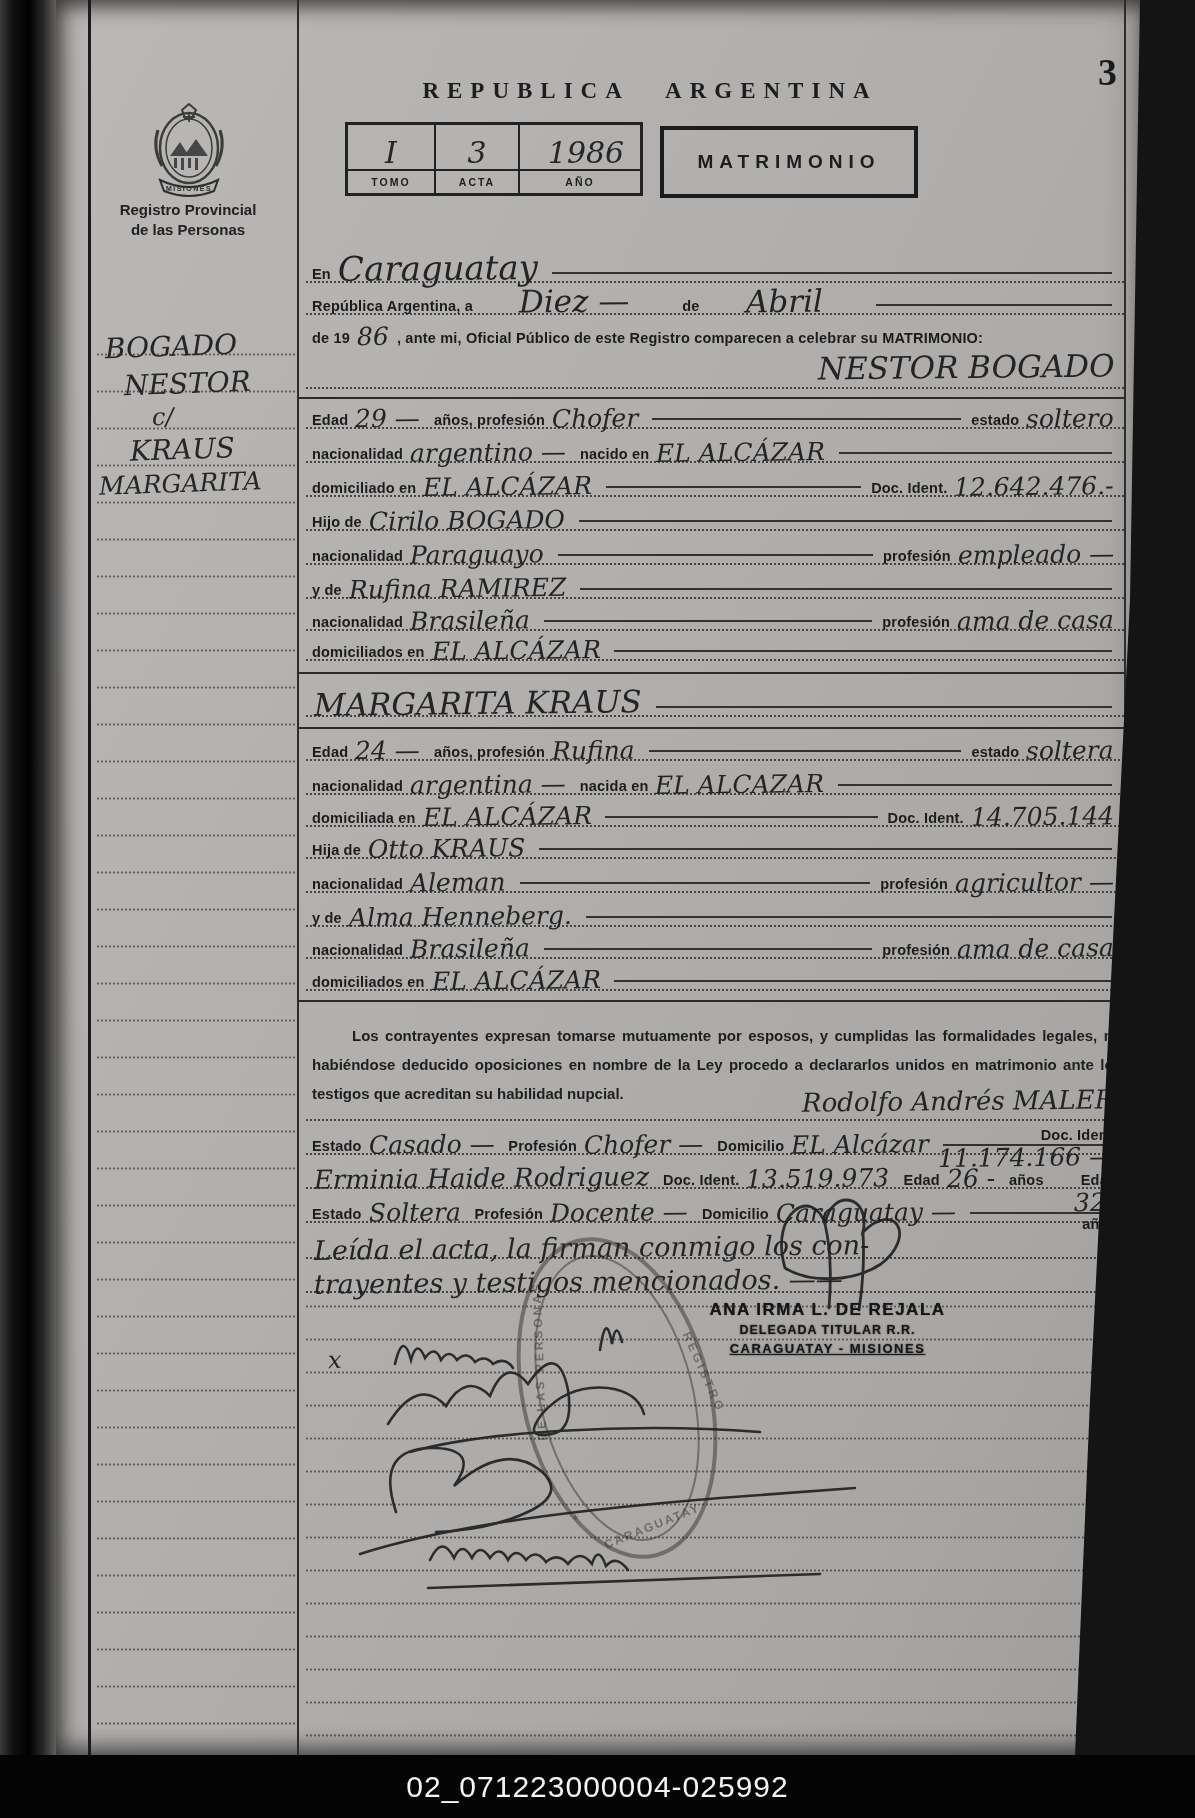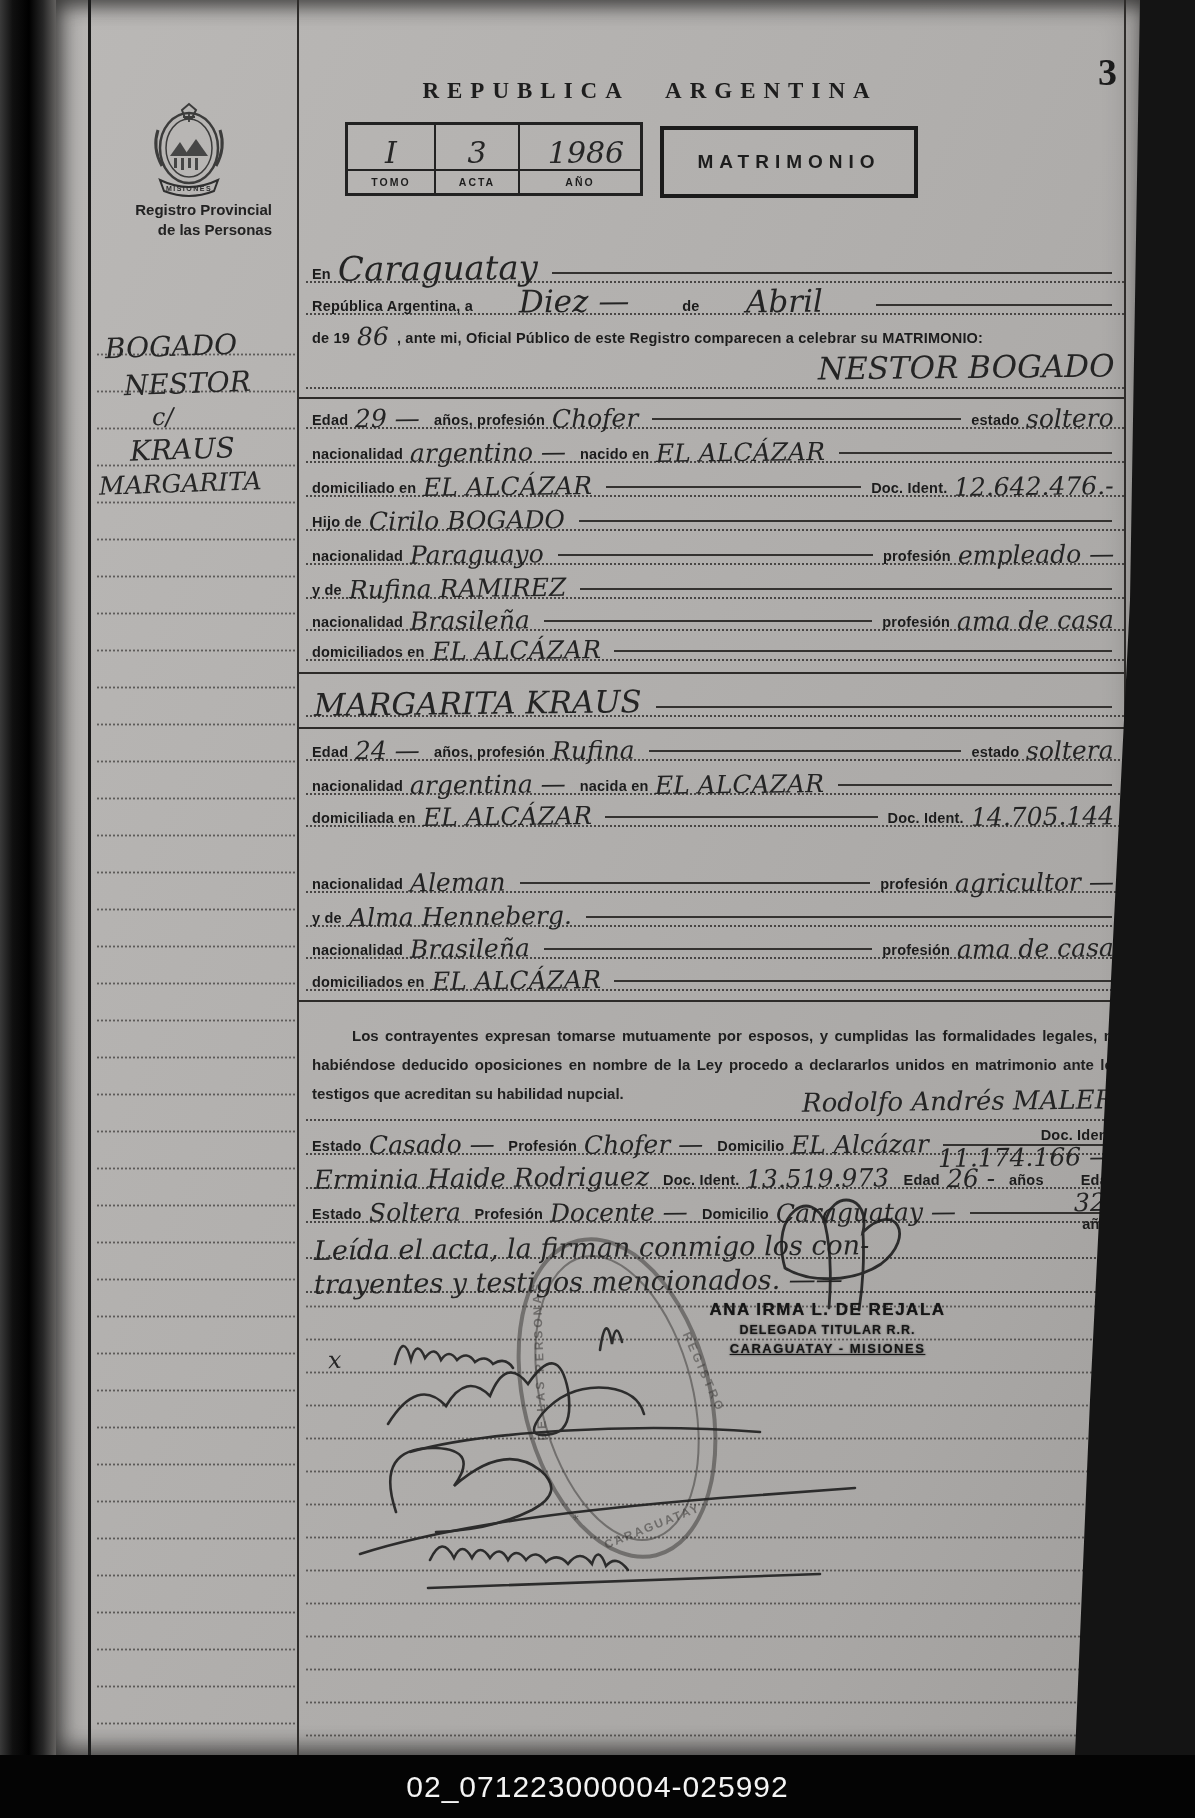--- a/index.html
+++ b/index.html
@@ -46,21 +46,21 @@
   .reg-table .lab { border-top:2px solid #222; border-right:2px solid #222; font-size:10.5px; font-weight:700; letter-spacing:2px; color:#1d1d1d; display:flex; align-items:center; justify-content:center; }
   .reg-table .lab.last { border-right:none; }
 
   .type-box {
     position:absolute; left:660px; top:126px; width:250px; height:64px; border:4px solid #1b1b1b;
     display:flex; align-items:center; justify-content:center; z-index:4;
     font-size:19px; font-weight:700; letter-spacing:6px; color:#1d1d1d;
   }
 
   
-  .org-name { position:absolute; left:104px; top:200px; width:168px; text-align:right; font-size:15px; font-weight:700; color:#222; line-height:20px; }
+  .org-name { position:absolute; left:104px; top:200px; width:168px; text-align:center; font-size:15px; font-weight:700; color:#222; line-height:20px; }
   .mname { position:absolute; font-family:"DejaVu Serif",serif; font-style:italic; color:#262626; line-height:1; transform:rotate(-2deg); z-index:5; }
   .dotgrid { position:absolute; background-image:radial-gradient(circle, rgba(35,33,31,.6) 1px, transparent 1.2px); z-index:1; }
   .grid-margin { left:96px; top:336px; width:200px; height:1410px; background-size:4px 37px; }
   .grid-main   { left:305px; top:1290px; width:818px; height:462px; background-size:4px 33px; }
 
   
   .frow { position:absolute; left:312px; width:810px; height:34px; display:flex; align-items:flex-end; z-index:6; }
   .frow::after { content:""; position:absolute; left:-6px; right:-2px; bottom:3px; border-bottom:2px dotted rgba(45,43,41,.8); }
   .frow.nodots::after { display:none; }
   .frow > * { position:relative; z-index:2; }
@@ -272,20 +272,25 @@
   </div>
 
   <div class="frow" style="top:796px;">
     <span class="lbl">domiciliada en</span>
     <span class="hw">EL ALCÁZAR</span>
     <span class="pen"></span>
     <span class="lbl">Doc. Ident.</span>
     <span class="hw">14.705.144</span>
   </div>
 
+  <div class="frow" style="top:828px;">
+    <span class="lbl">Hija de</span>
+    <span class="hw">Otto KRAUS</span>
+    <span class="pen"></span>
+  </div>
 
   <div class="frow" style="top:862px;">
     <span class="lbl">nacionalidad</span>
     <span class="hw">Aleman</span>
     <span class="pen"></span>
     <span class="lbl">profesión</span>
     <span class="hw">agricultor —</span>
   </div>
 
   <div class="frow" style="top:896px;">

